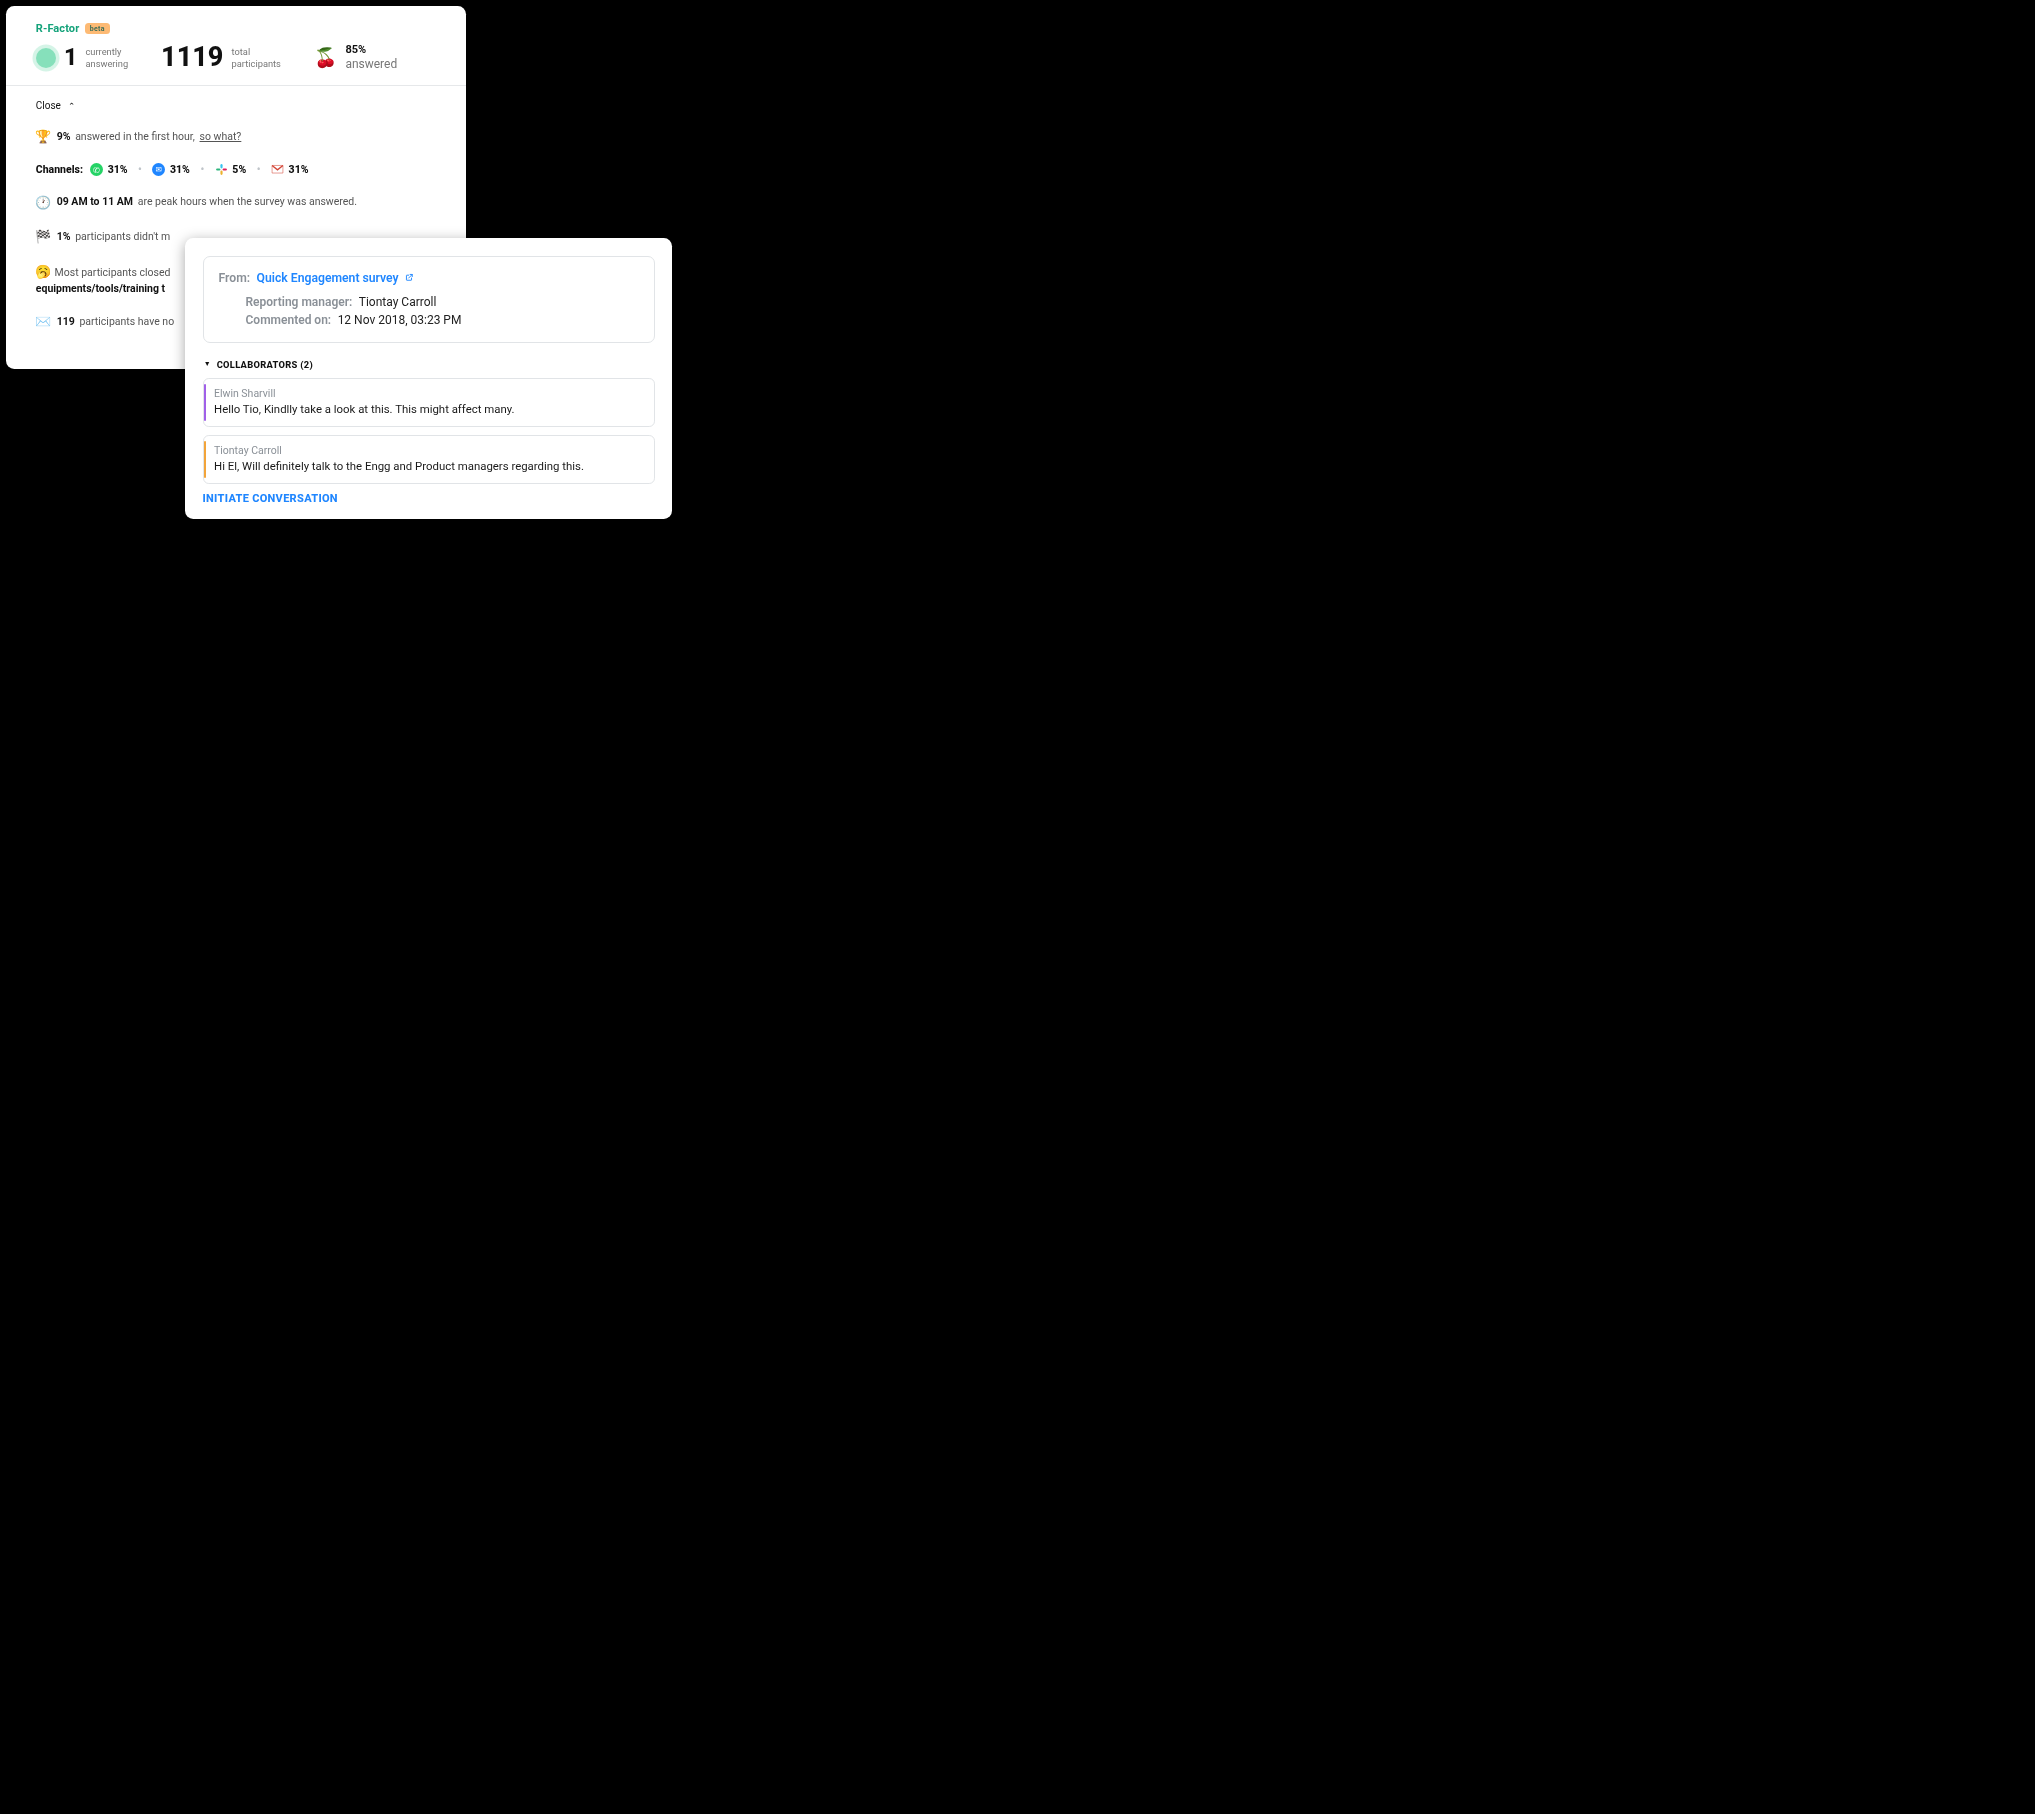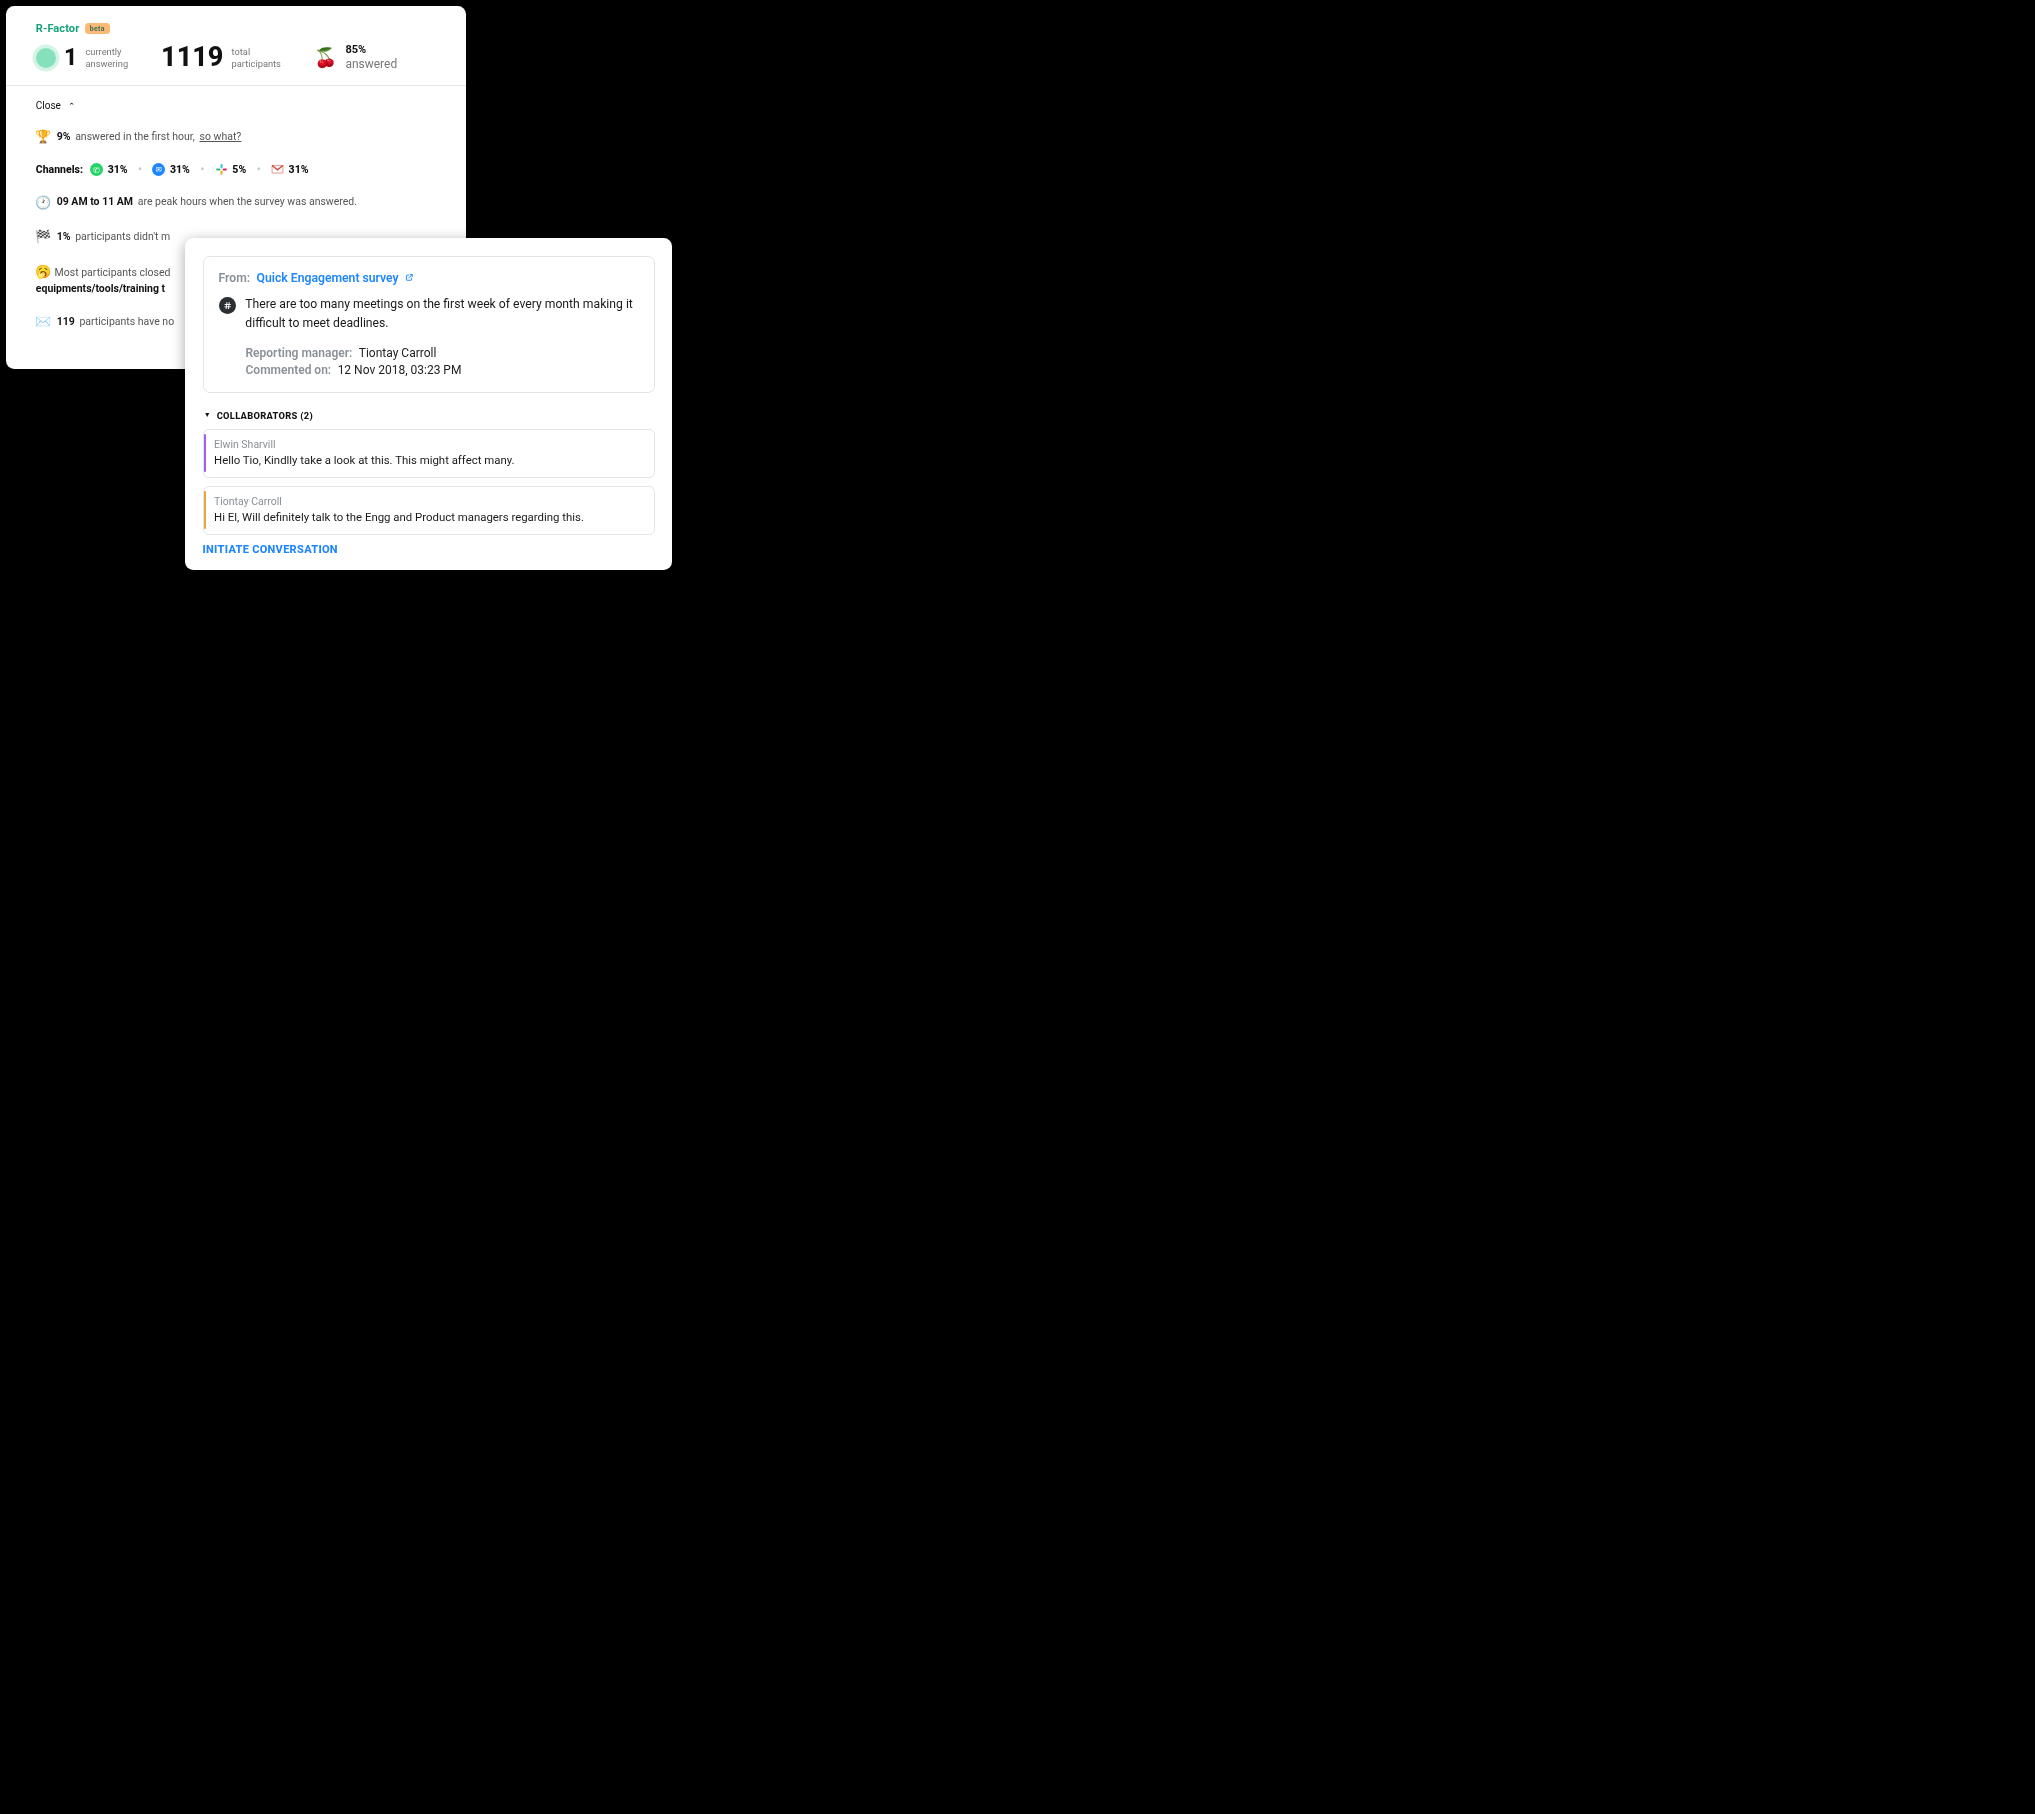--- a/index.html
+++ b/index.html
@@ -218,31 +218,20 @@
       <span class="lbl">From:</span>
       <a href="#">Quick Engagement survey</a>
       <span class="ext-icon">
         <svg width="8.7" height="8.7" viewBox="0 0 24 24" fill="none" stroke="#1f86ff" stroke-width="2.6" stroke-linecap="round">
             <path d="M14 4h6v6"></path>
             <path d="M20 4L10 14"></path>
             <path d="M18 14v5a1 1 0 0 1-1 1H5a1 1 0 0 1-1-1V7a1 1 0 0 1 1-1h5"></path>
           </svg>
       </span>
     </div>
-    <div class="comment-row">
-      <span class="hash-badge">
-        <svg viewBox="0 0 24 24" fill="none" stroke="#fff" stroke-width="2.4" stroke-linecap="round">
-            <line x1="5" y1="9" x2="19" y2="9"></line>
-            <line x1="5" y1="15" x2="19" y2="15"></line>
-            <line x1="10" y1="4" x2="8" y2="20"></line>
-            <line x1="16" y1="4" x2="14" y2="20"></line>
-          </svg>
-      </span>
-      <div class="comment-text">There are too many meetings on the first week of every month making it difficult to meet deadlines.</div>
-    </div>
     <div class="meta-row">
       <span class="mlbl">Reporting manager:</span>
       <span class="mval">Tiontay Carroll</span>
     </div>
     <div class="meta-row">
       <span class="mlbl">Commented on:</span>
       <span class="mval">12 Nov 2018, 03:23 PM</span>
     </div>
   </div>
 

